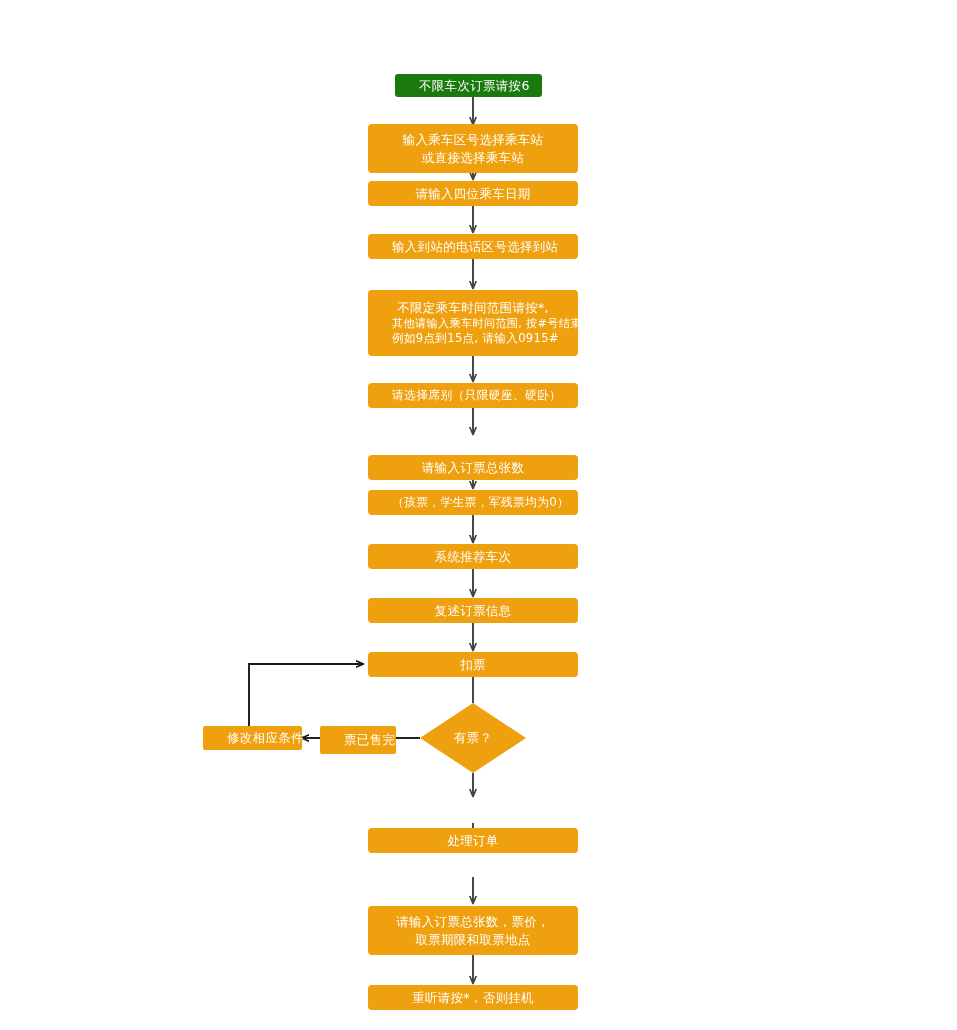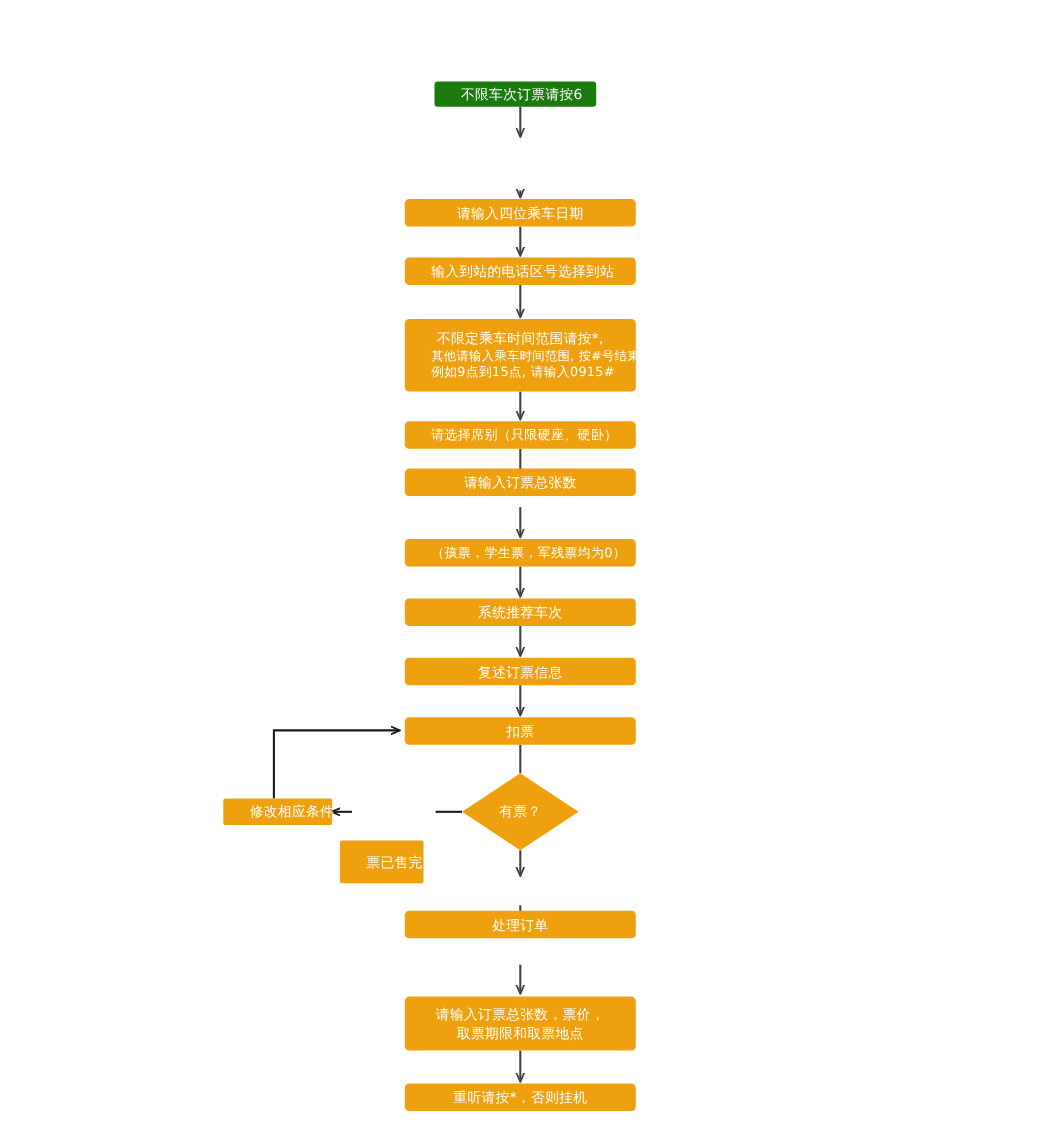--- a/index.html
+++ b/index.html
@@ -144,20 +144,26 @@
       <path d="M249,726 L249,664 L363,664" marker-end="url(#arrowDark)"></path>
     </g>
   </svg>
 
   <div class="node terminator" style="left:395px; top:74px; width:147px; height:23px;">
     <span class="lines">
       <span>不限车次订票请按6</span>
     </span>
   </div>
 
+  <div class="node process" style="left:368px; top:124px; width:210px; height:49px;">
+    <span class="lines">
+      <span>输入乘车区号选择乘车站</span>
+      <span>或直接选择乘车站</span>
+    </span>
+  </div>
 
   <div class="node process" style="left:368px; top:181px; width:210px; height:25px;">
     <span class="lines">
       <span>请输入四位乘车日期</span>
     </span>
   </div>
 
   <div class="node process" style="left:368px; top:234px; width:210px; height:25px;">
     <span class="lines">
       <span>输入到站的电话区号选择到站</span>
@@ -171,21 +177,21 @@
       <span style="font-size:11.6px;">例如9点到15点, 请输入0915#</span>
     </span>
   </div>
 
   <div class="node process" style="left:368px; top:383px; width:210px; height:25px;">
     <span class="lines">
       <span style="font-size:11.8px;">请选择席别（只限硬座、硬卧）</span>
     </span>
   </div>
 
-  <div class="node process" style="left:368px; top:426px; width:210px; height:25px;">
+  <div class="node process" style="left:368px; top:455px; width:210px; height:25px;">
     <span class="lines">
       <span>请输入订票总张数</span>
     </span>
   </div>
 
   <div class="node process" style="left:368px; top:490px; width:210px; height:25px;">
     <span class="lines">
       <span style="font-size:11.8px;">（孩票，学生票，军残票均为0）</span>
     </span>
   </div>
@@ -208,21 +214,21 @@
     </span>
   </div>
 
   <div class="decision-wrap" style="left:420px; top:703px; width:106px; height:70px;">
     <svg class="decision-shape" viewBox="0 0 106 70" preserveAspectRatio="none" xmlns="http://www.w3.org/2000/svg">
       <polygon points="53,0 106,35 53,70 0,35" fill="#efa00f"></polygon>
     </svg>
     <span class="decision-text">有票？</span>
   </div>
 
-  <div class="node small-label" style="left:309px; top:726px; width:76px; height:39px;margin-top:38px;">
+  <div class="node small-label" style="left:320px; top:726px; width:76px; height:28px;">
     <span class="lines">
       <span>票已售完</span>
     </span>
   </div>
 
   <div class="node small-label" style="left:203px; top:726px; width:99px; height:24px;">
     <span class="lines">
       <span>修改相应条件</span>
     </span>
   </div>

